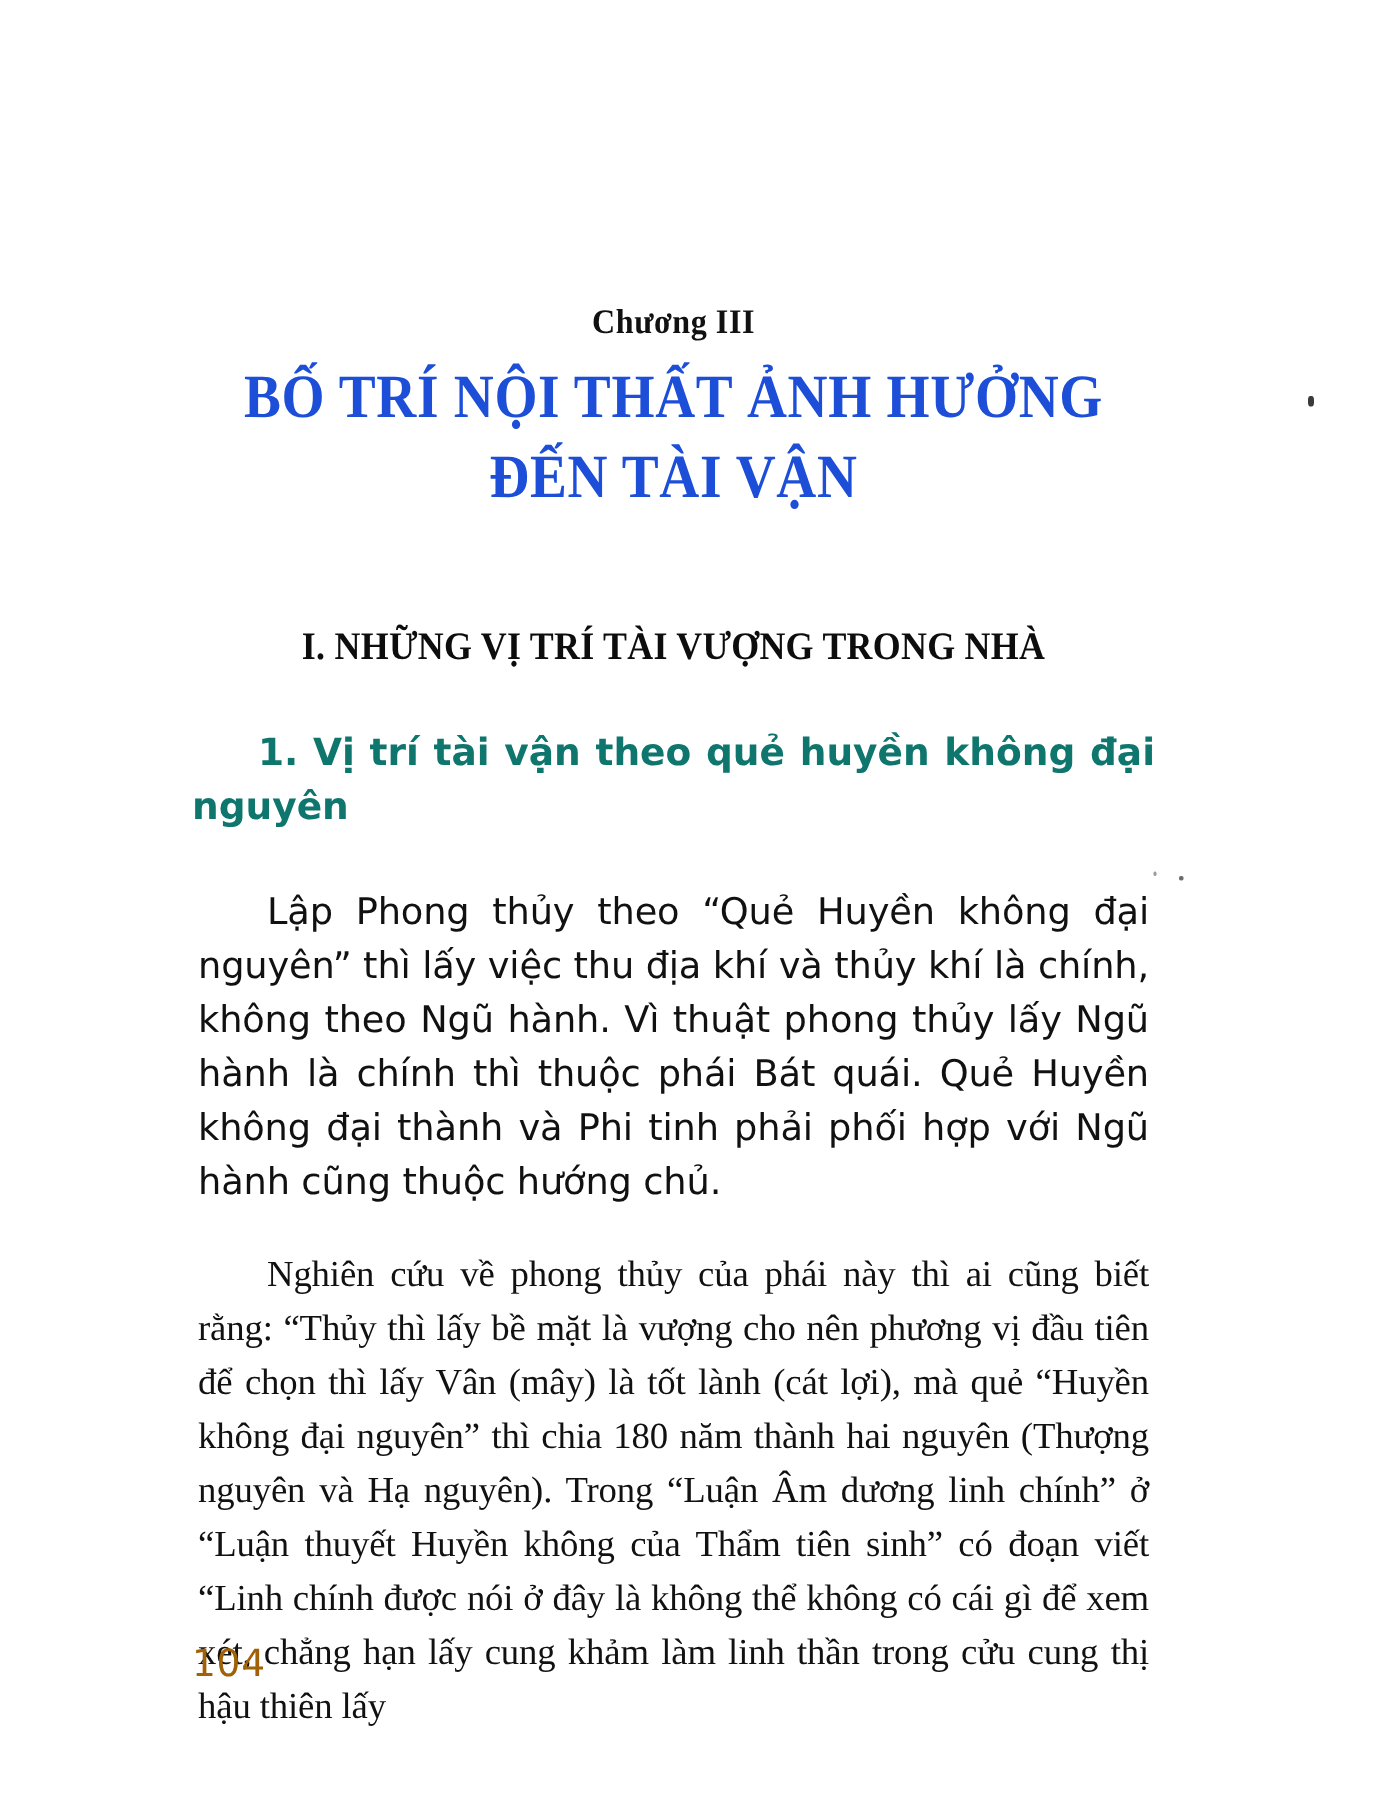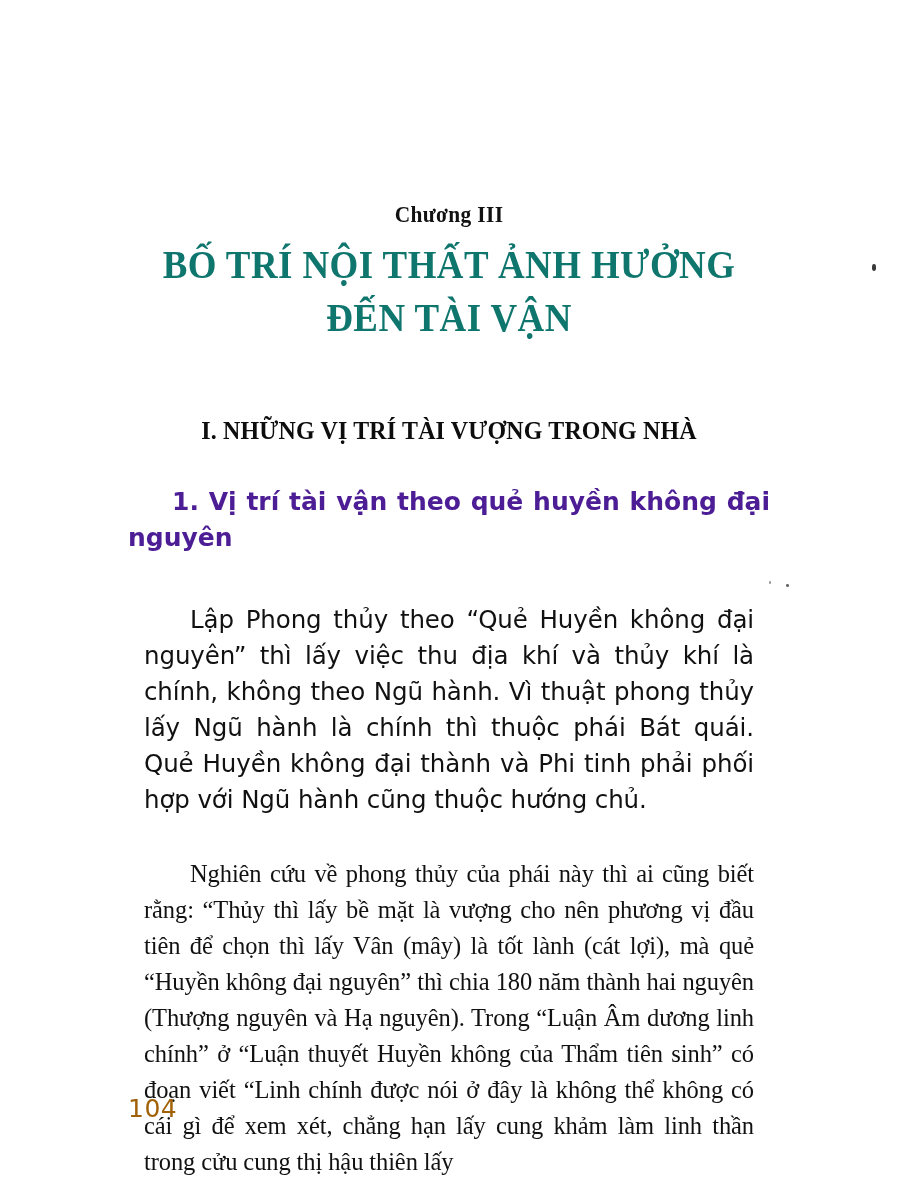--- a/index.html
+++ b/index.html
@@ -43,21 +43,21 @@
     color: #111111;
   }
 
   .chapter-title {
     text-align: center;
     font-family: "Liberation Serif", serif;
     font-weight: bold;
     margin: 0;
     padding-top: 12px;
     line-height: 1.30;
-    color: #0f766e;
+    color: #1d4ed8;
   }
   .chapter-title .t-line {
     display: block;
     font-size: 41px;
     letter-spacing: 0.5px;
     transform: scaleX(0.90);
     transform-origin: center;
     white-space: nowrap;
   }
 
@@ -81,34 +81,34 @@
   .subheading {
     font-family: "DejaVu Sans", sans-serif;
     font-weight: bold;
     font-size: 25px;
     line-height: 36px;
     text-align: justify;
     text-align-last: left;
     text-indent: 44px;
     margin: 0;
     padding-top: 39px;
-    color: #4c1d95;
+    color: #0f766e;
     word-spacing: 0.5px;
   }
 
   
   .body-text {
     font-family: "DejaVu Sans", sans-serif;
     font-weight: 400;
     font-size: 24.5px;
     line-height: 36px;
     text-align: justify;
     text-align-last: left;
     text-indent: 46px;
-    margin: 16px;
+    margin: 4px;
     color: #111111;
     letter-spacing: -0.1px;
   }
   .body-text.first { padding-top: 30px; }
   .body-text.second { padding-top: 22px; font-family: Liberation Serif, serif; }
 
   
   .page-number {
     position: absolute;
     left: 128px;

